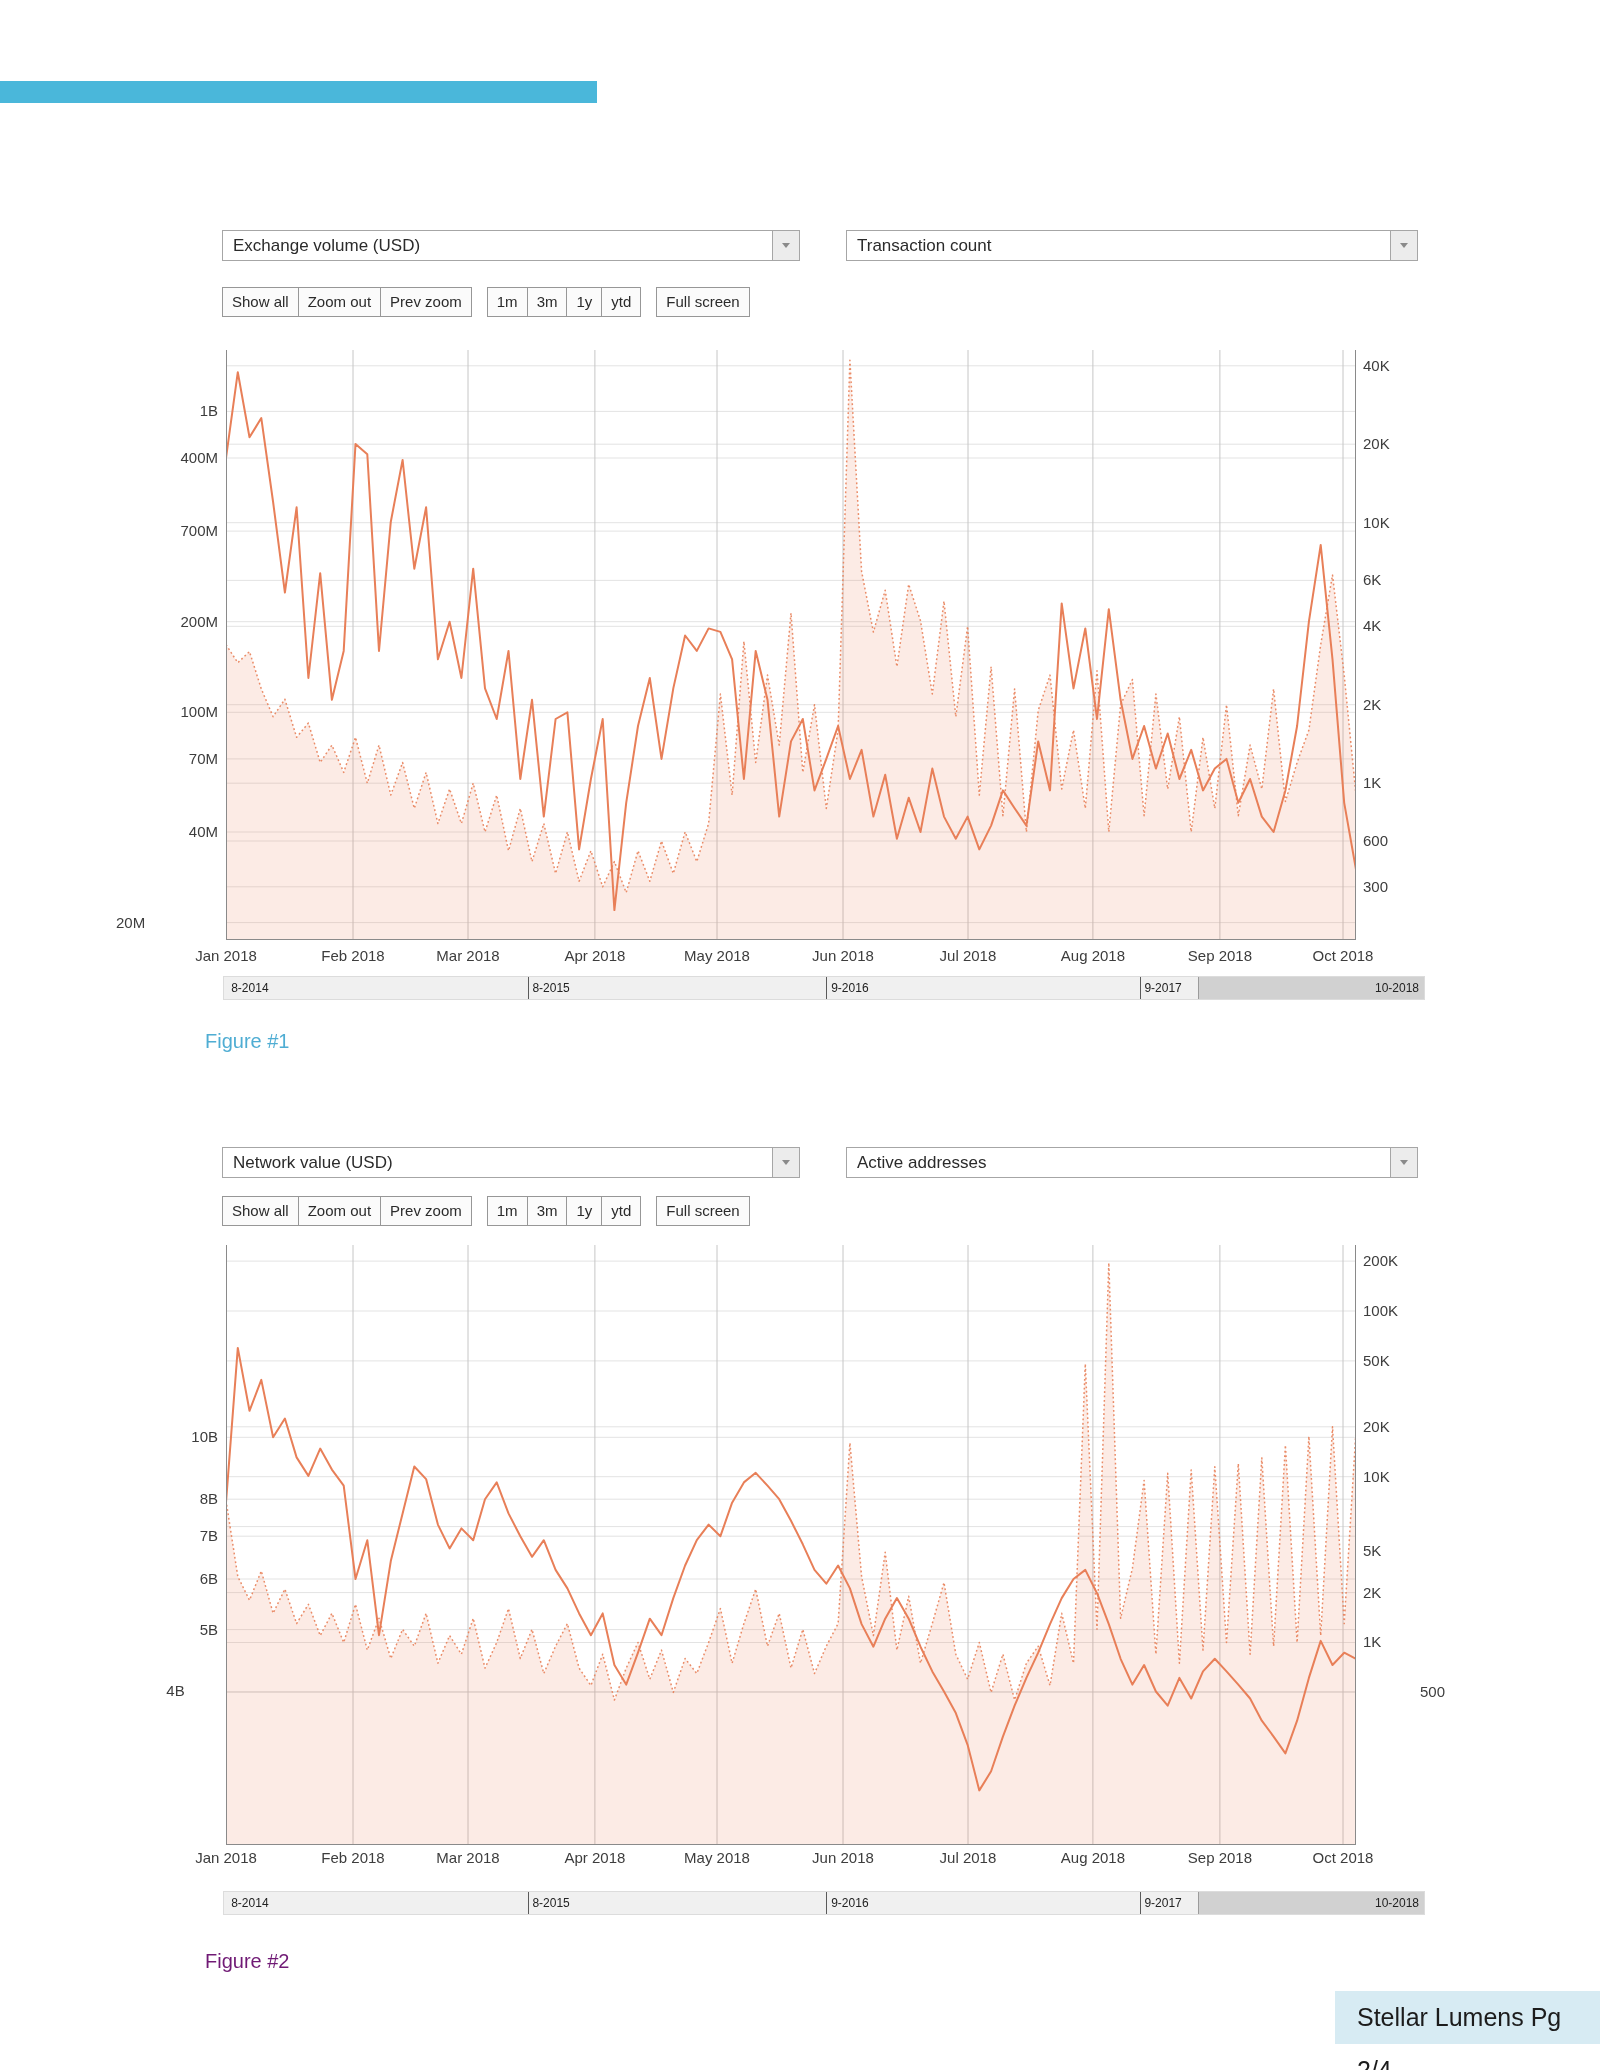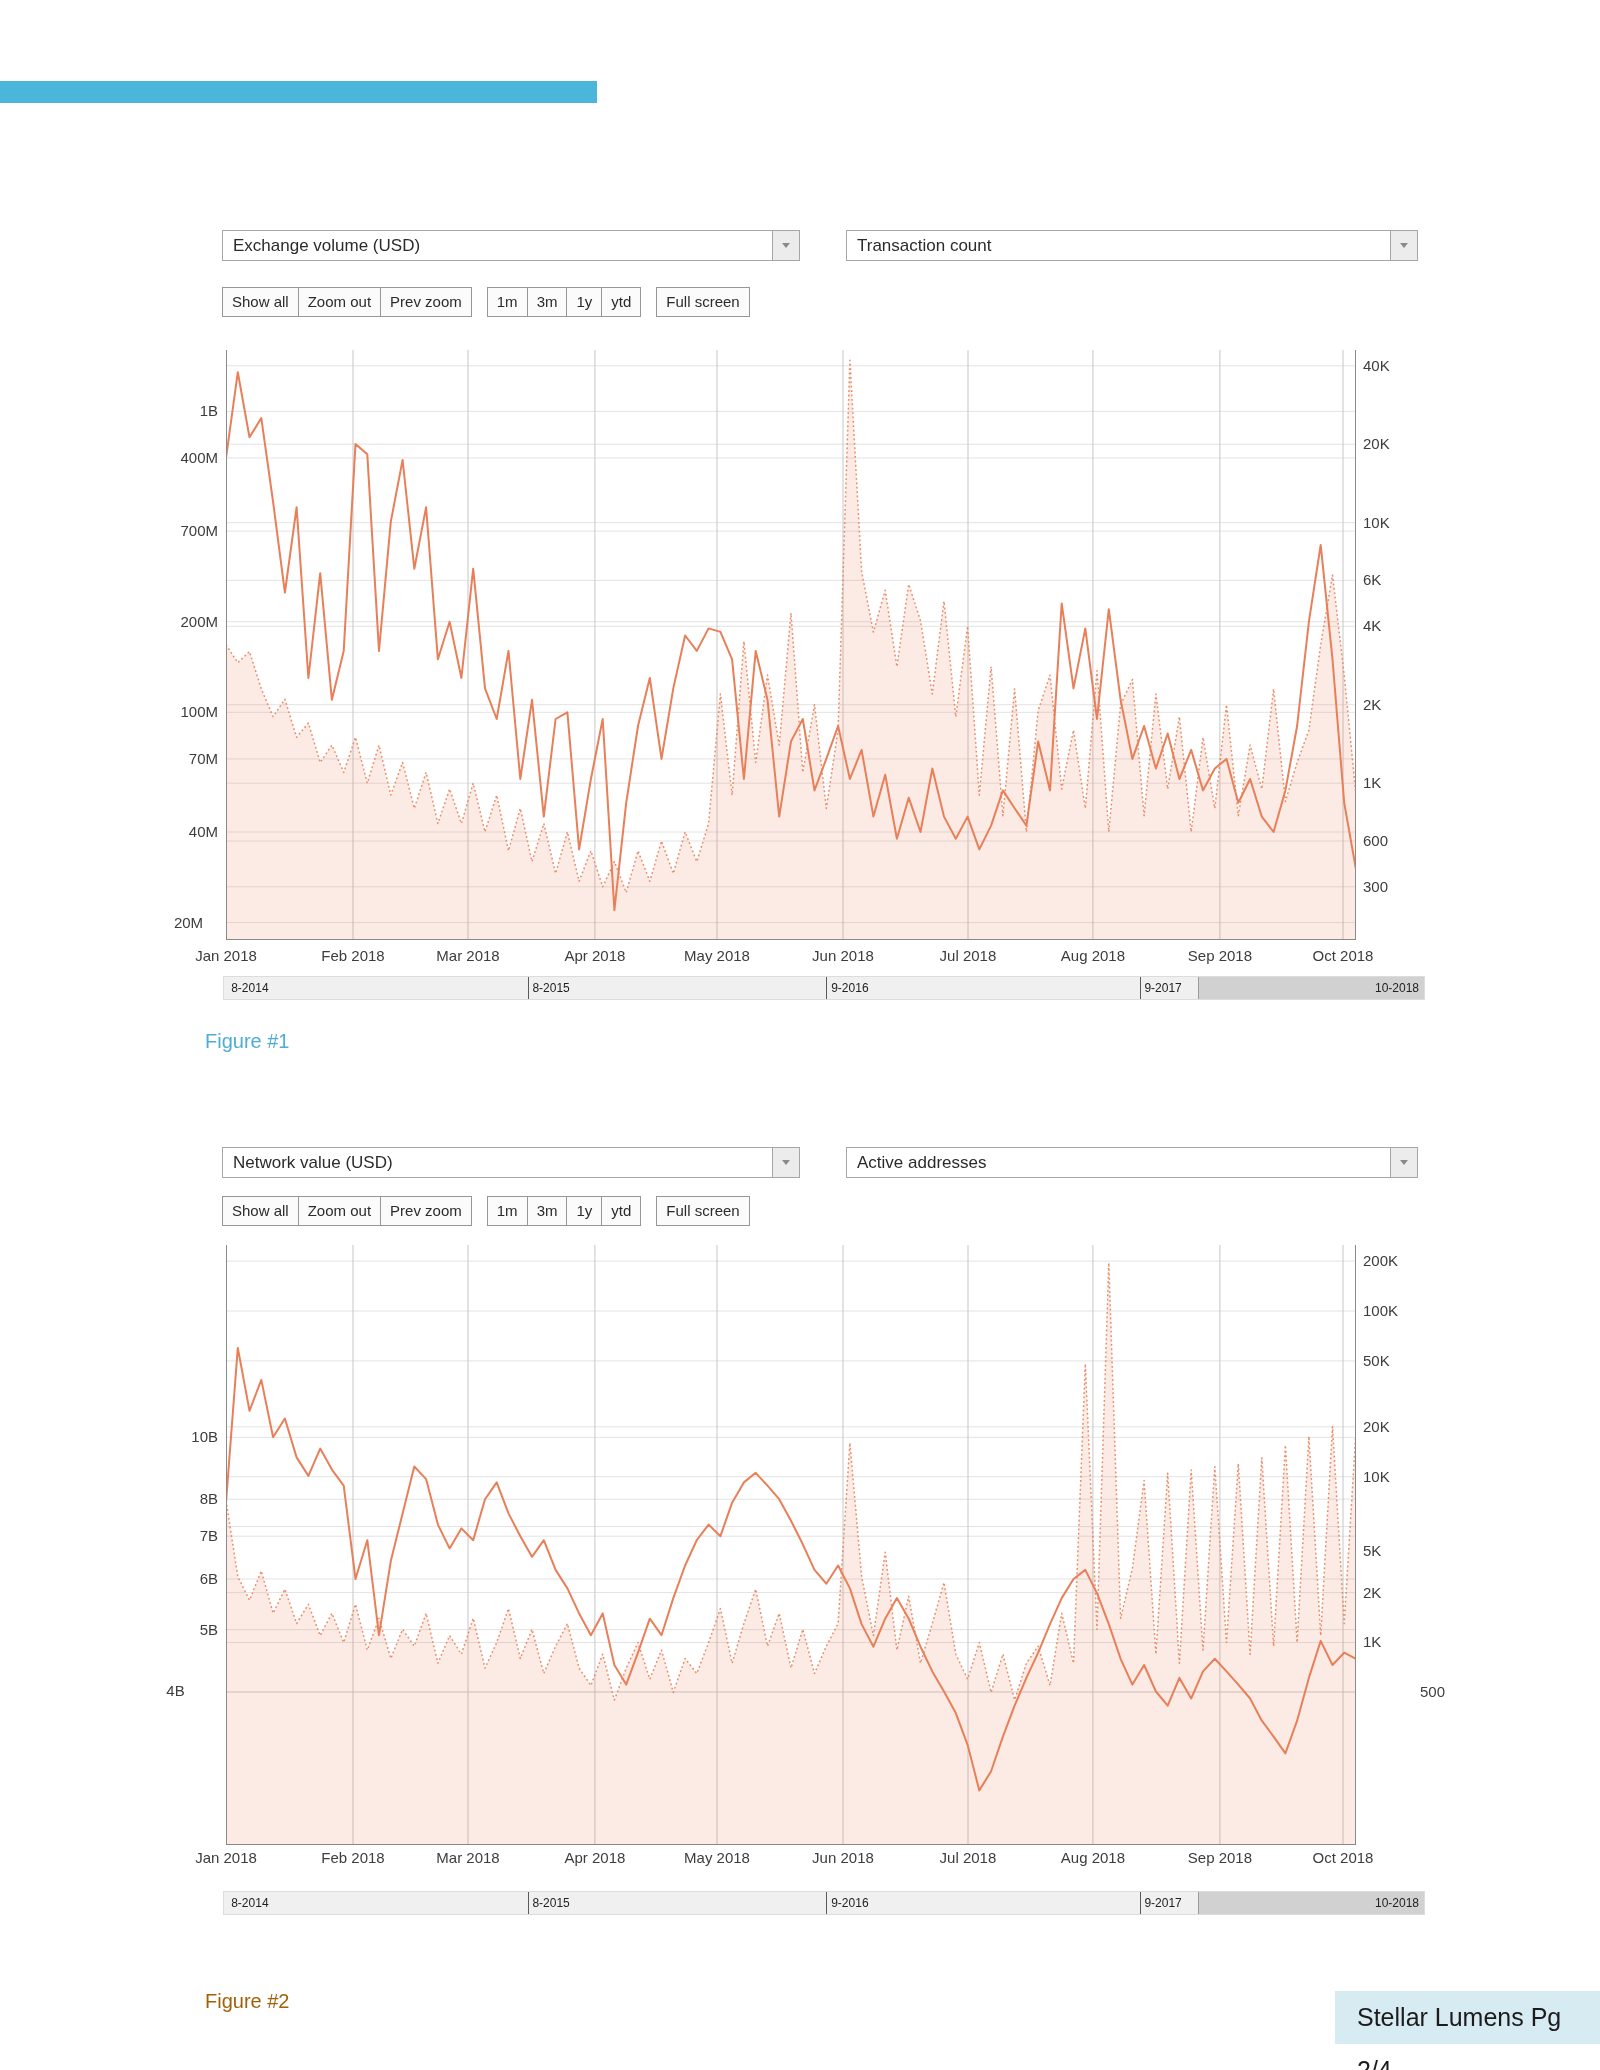--- a/index.html
+++ b/index.html
@@ -96,21 +96,21 @@
       <line x1="0" y1="589.5" x2="1130" y2="589.5" stroke="#8a8a8a"></line>
     </svg>
   <div id="labels0">
       <div class="lab" style="left: 133px; top: 402.41px; width: 85px; text-align: right;">1B</div>
       <div class="lab" style="left: 133px; top: 449.013px; width: 85px; text-align: right;">400M</div>
       <div class="lab" style="left: 133px; top: 522.132px; width: 85px; text-align: right;">700M</div>
       <div class="lab" style="left: 133px; top: 612.699px; width: 85px; text-align: right;">200M</div>
       <div class="lab" style="left: 133px; top: 703.265px; width: 85px; text-align: right;">100M</div>
       <div class="lab" style="left: 133px; top: 749.868px; width: 85px; text-align: right;">70M</div>
       <div class="lab" style="left: 133px; top: 822.987px; width: 85px; text-align: right;">40M</div>
-      <div class="lab" style="left: 146px; top: 913.553px; width: 85px; text-align: center;">20M</div>
+      <div class="lab" style="left: 116px; top: 913.553px; width: 85px; text-align: left;">20M</div>
       <div class="lab" style="left: 1363px; top: 356.812px; width: 70px; text-align: left;">40K</div>
       <div class="lab" style="left: 1363px; top: 435.232px; width: 70px; text-align: left;">20K</div>
       <div class="lab" style="left: 1363px; top: 513.653px; width: 70px; text-align: left;">10K</div>
       <div class="lab" style="left: 1363px; top: 571.446px; width: 70px; text-align: left;">6K</div>
       <div class="lab" style="left: 1363px; top: 617.319px; width: 70px; text-align: left;">4K</div>
       <div class="lab" style="left: 1363px; top: 695.739px; width: 70px; text-align: left;">2K</div>
       <div class="lab" style="left: 1363px; top: 774.159px; width: 70px; text-align: left;">1K</div>
       <div class="lab" style="left: 1363px; top: 831.952px; width: 70px; text-align: left;">600</div>
       <div class="lab" style="left: 1363px; top: 877.825px; width: 70px; text-align: left;">300</div>
       <div class="lab" style="left: 181px; top: 947px; width: 90px; text-align: center;">Jan 2018</div>
@@ -233,15 +233,15 @@
       <div class="navdiv" style="left: 602.4px;"></div>
       <div class="navdiv" style="left: 915.6px;"></div>
       <div class="navlab" style="left: 7.2px;">8-2014</div>
       <div class="navlab" style="left: 308.4px;">8-2015</div>
       <div class="navlab" style="left: 607.2px;">9-2016</div>
       <div class="navlab" style="left: 920.4px;">9-2017</div>
       <div class="navlab right">10-2018</div>
     </div>
 </div>
 
-<div class="caption" style="top: 1950px; color: #a16207; margin-top: 40px;">Figure #2</div>
+<div class="caption" style="top: 1950px; color: #701a75;">Figure #2</div>
 
 <div class="footer" style="background: rgb(215, 235, 243);">Stellar Lumens Pg 2/4</div>
 
 </body></html>

